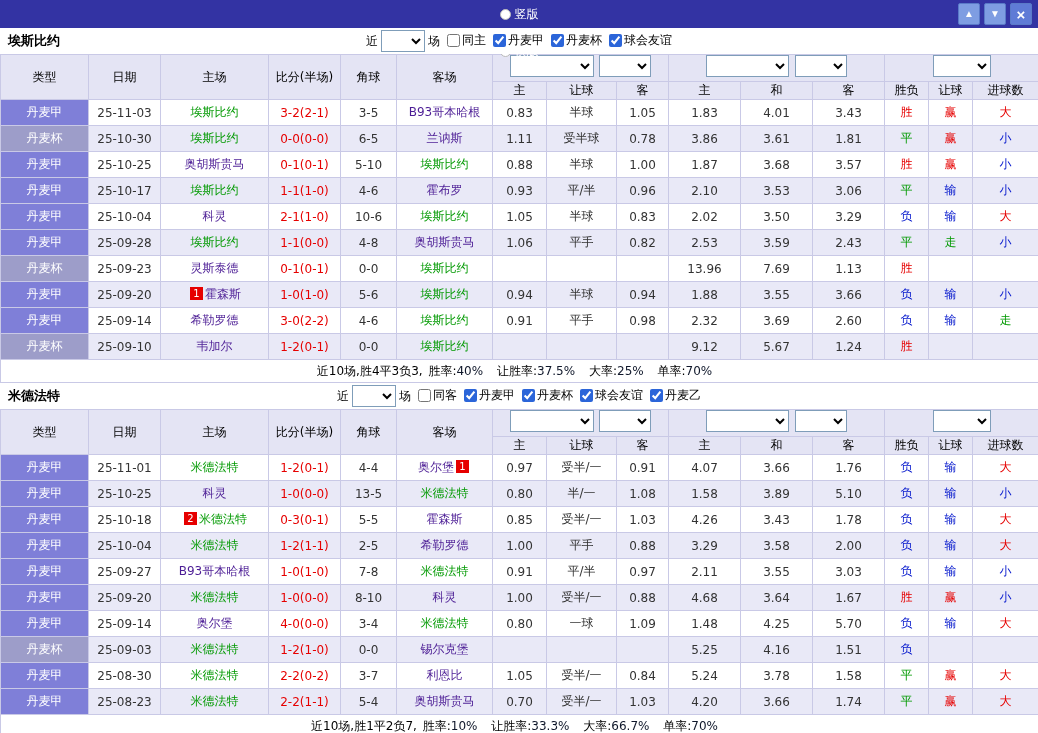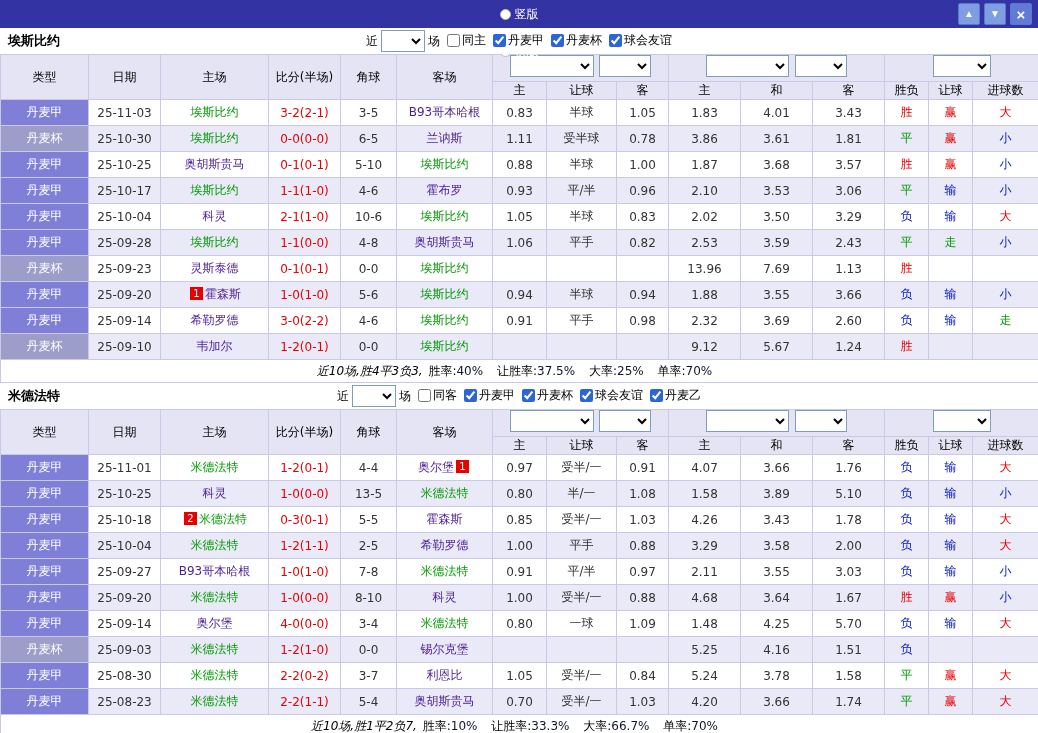--- a/index.html
+++ b/index.html
@@ -48,21 +48,21 @@
   td.dark { color:#333; }
   td.score { color:#e60000; }
   .teamcell .team { color:#4c1d95; }
   .teamcell .focus { color:#009900; }
   .badge { display:inline-block; background:#e60000; color:#fff; font-size:10px; line-height:13px; min-width:13px; padding:0 1px; margin:0 2px; vertical-align:1px; }
   td.c-red { color:#e60000; }
   td.c-blue { color:#0014cc; }
   td.c-green { color:#009900; }
 
   tfoot td.summary { height:23px; background:#fff; font-size:12px; color:#000; }
-  .summary .lead { margin-right:2px;font-style:italic; }
+  .summary .lead { margin-right:2px; }
   .summary .sl { color:#000; }
   .summary .sv { color:#0f172a; margin-right:10px; }
 </style>
 </head>
 <body>
 
 <div class="panel">
 
   <div class="titlebar">
     <div class="tb-center">

